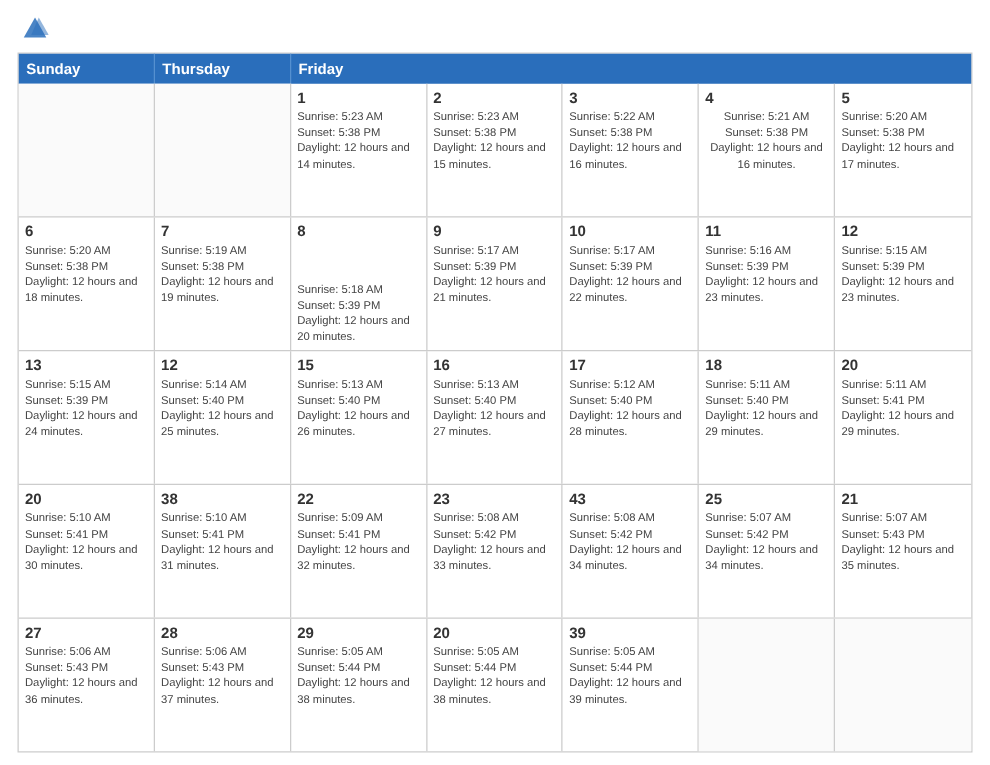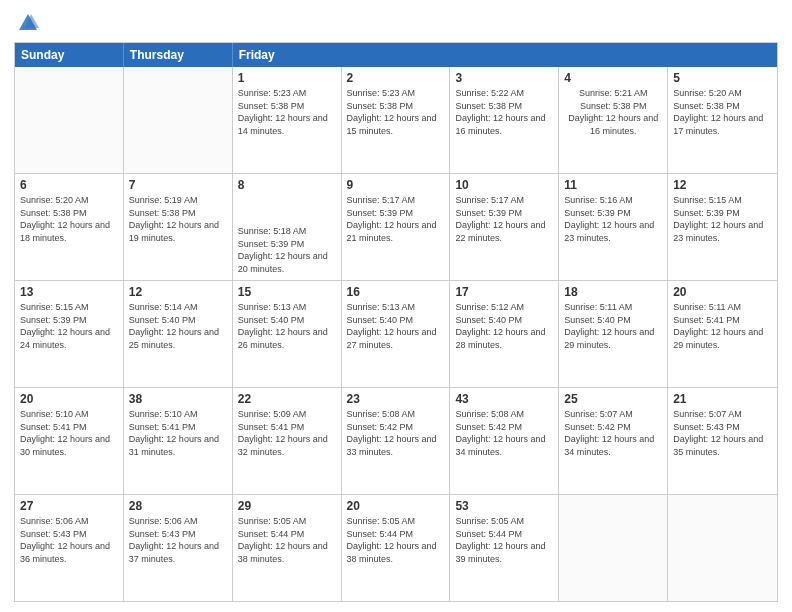--- a/index.html
+++ b/index.html
@@ -326,21 +326,21 @@
 Sunset: 5:44 PM
 Daylight: 12 hours and 38 minutes.</div>
           </div>
           <div class="cal-cell">
             <span class="day-num">20</span>
             <div class="day-info" style="white-space: pre-line;">Sunrise: 5:05 AM
 Sunset: 5:44 PM
 Daylight: 12 hours and 38 minutes.</div>
           </div>
           <div class="cal-cell">
-            <span class="day-num">53</span>
+            <span class="day-num">39</span>
             <div class="day-info" style="white-space: pre-line;">Sunrise: 5:05 AM
 Sunset: 5:44 PM
 Daylight: 12 hours and 39 minutes.</div>
           </div>
           <div class="cal-cell empty"></div>
           <div class="cal-cell empty"></div>
         </div>
       </div>
   </div>
 </div>

